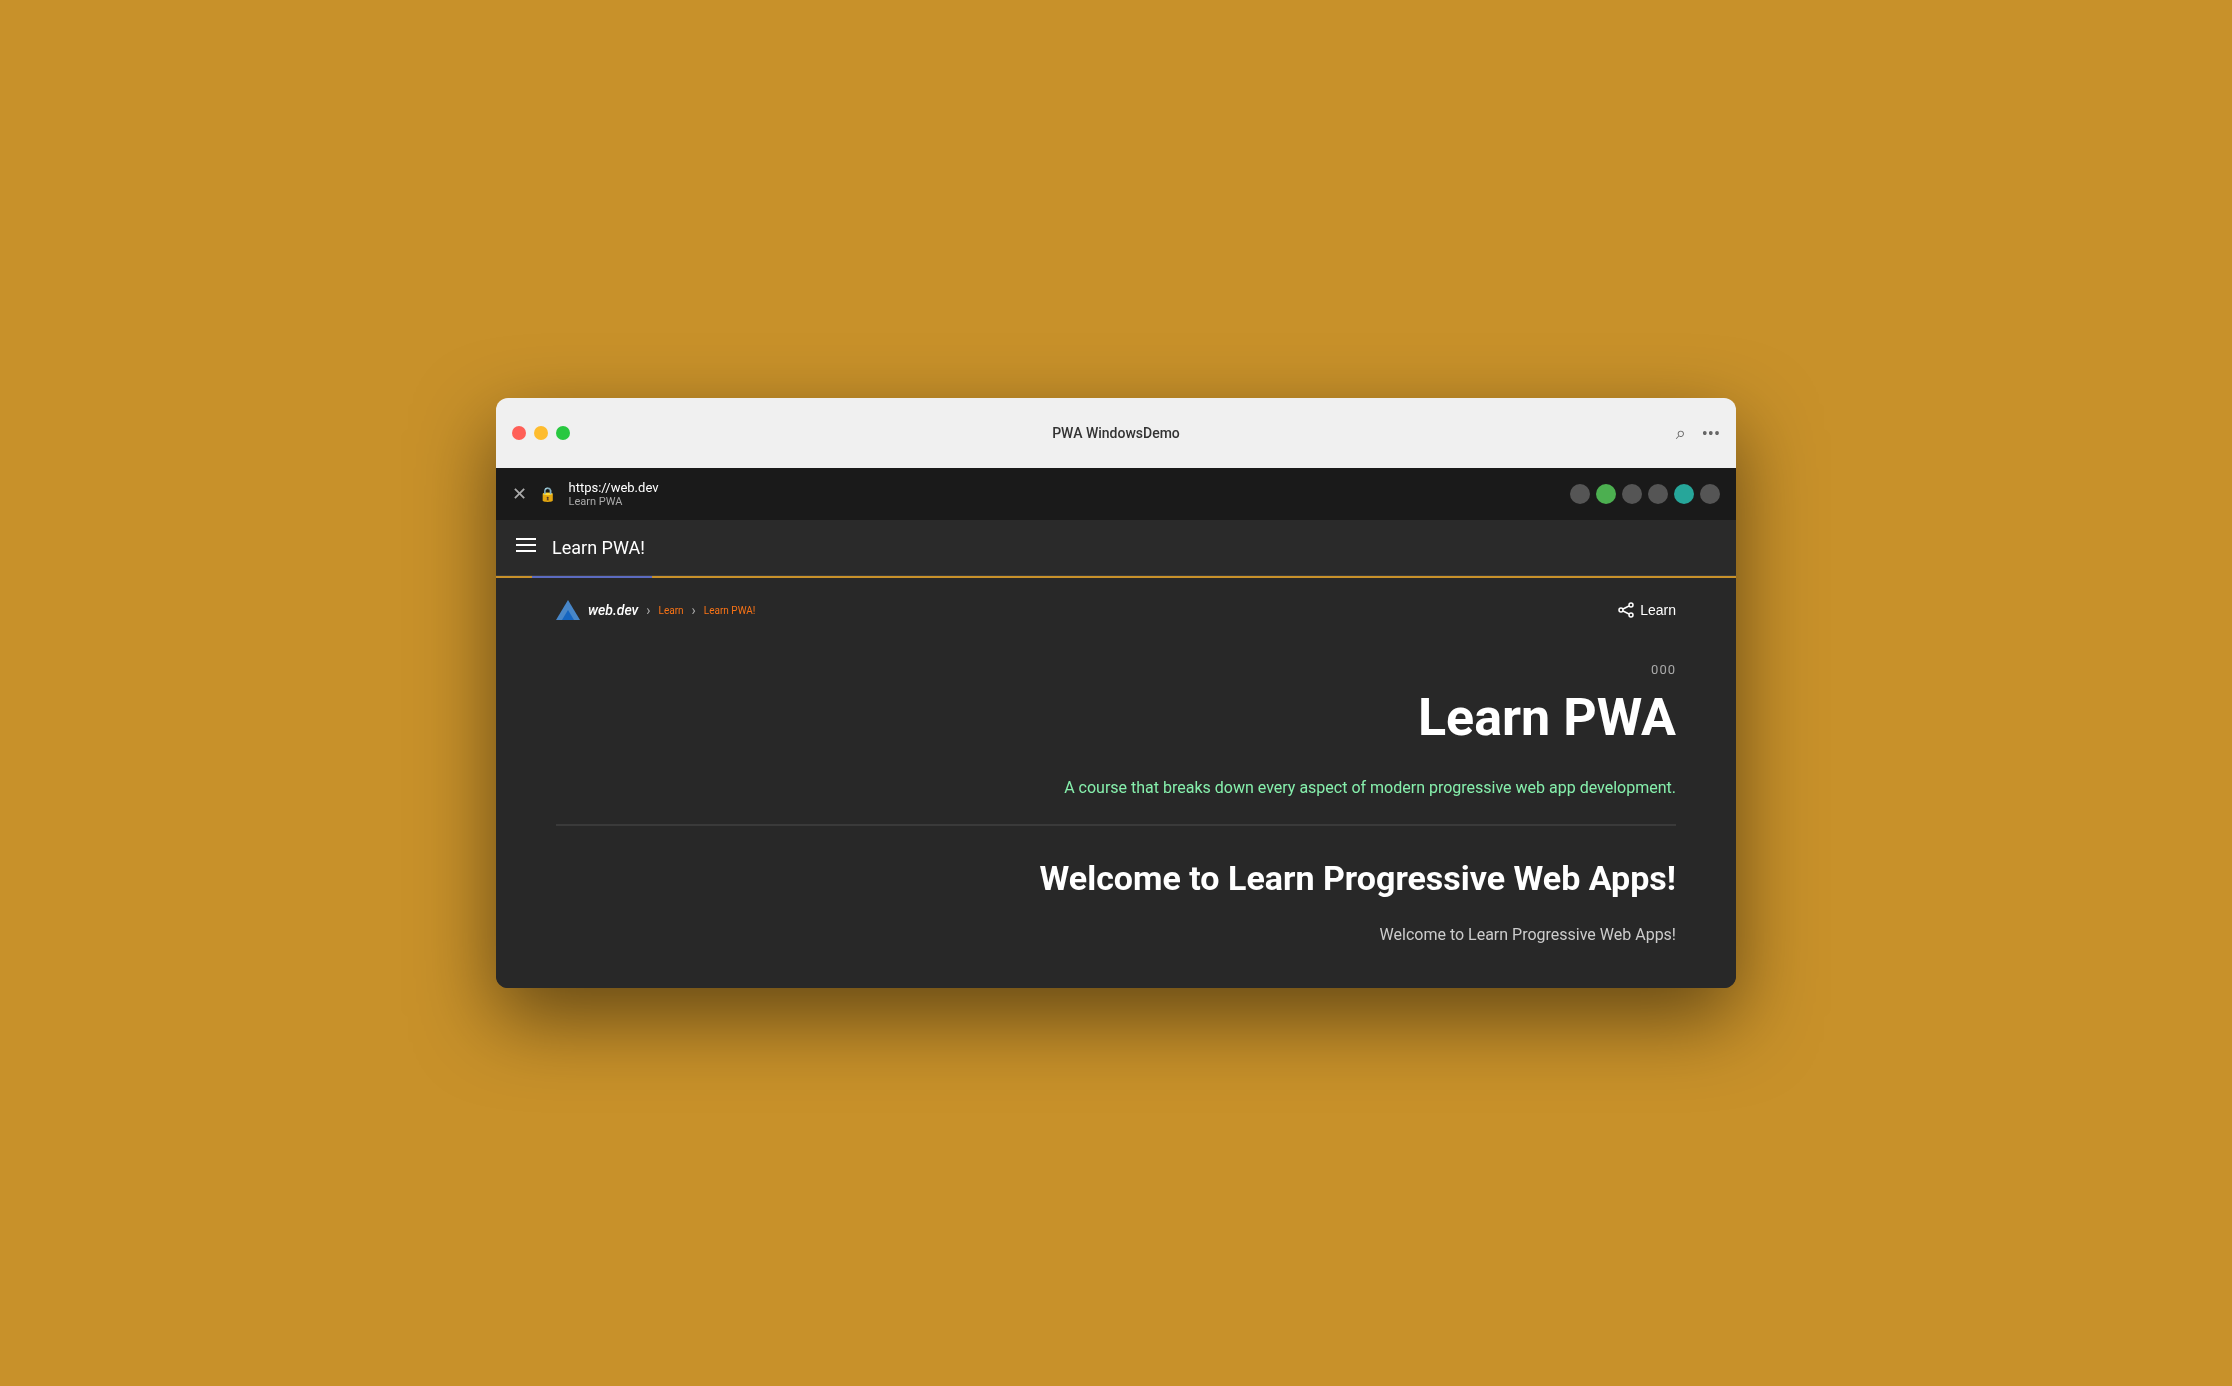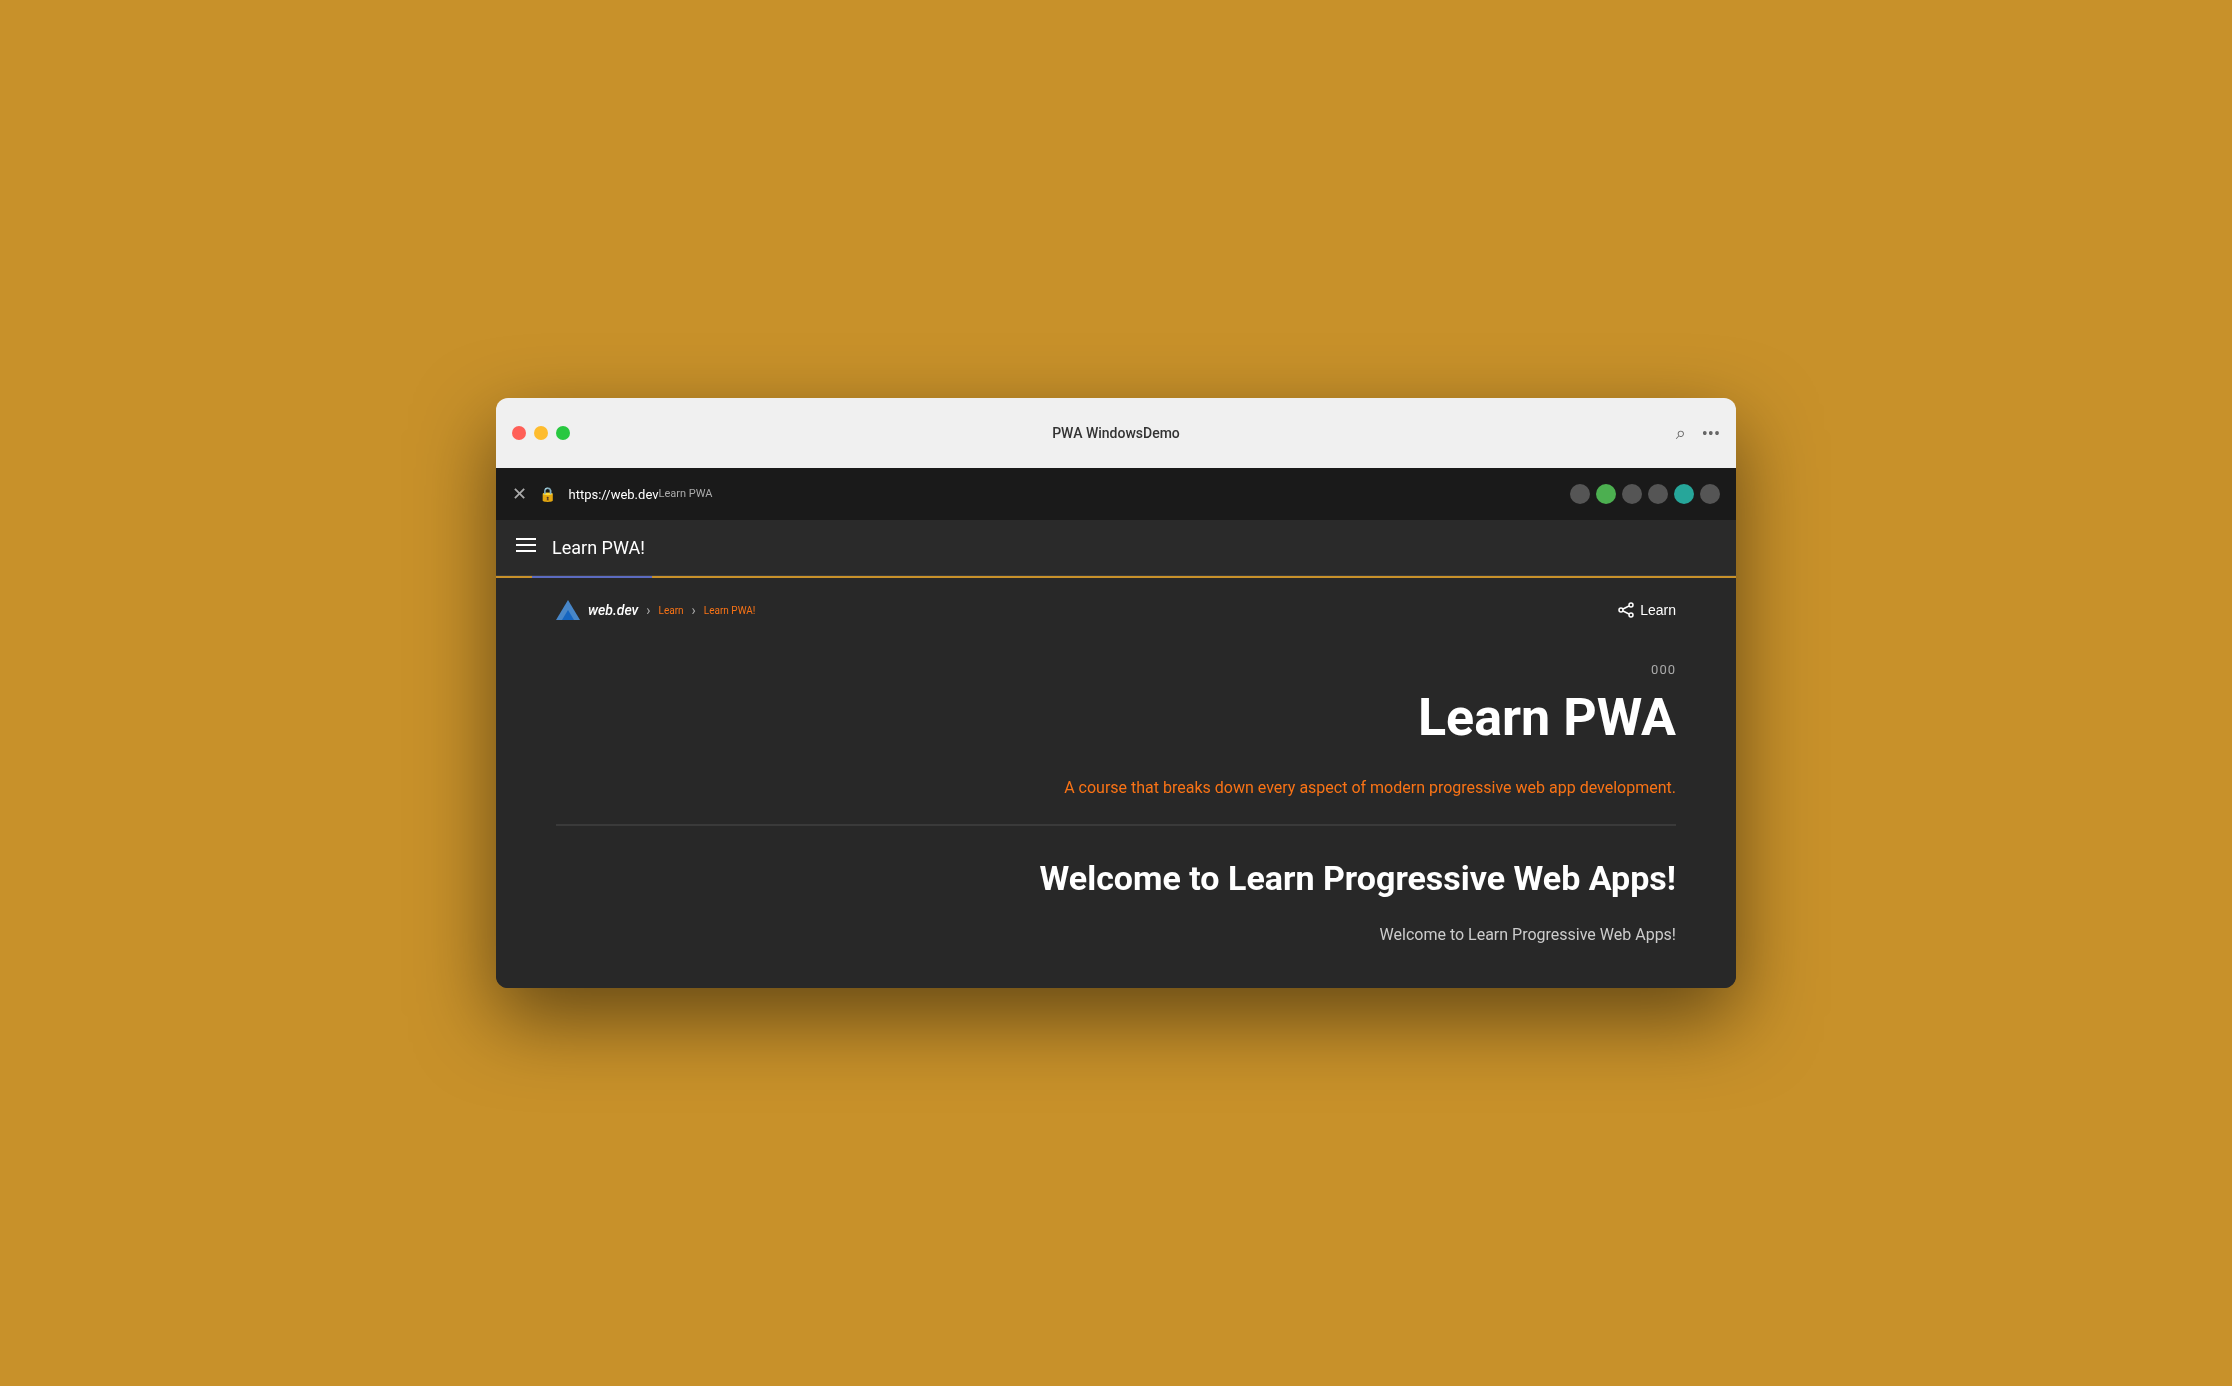--- a/index.html
+++ b/index.html
@@ -85,21 +85,21 @@
       line-height: 1;
     }
 
     .addressbar-lock {
       color: #aaa;
       font-size: 14px;
     }
 
     .addressbar-url {
       display: flex;
-      flex-direction: row;
+      flex-direction: column;
     }
 
     .addressbar-url .url {
       color: #fff;
       font-size: 13px;
     }
 
     .addressbar-url .page-name {
       color: #aaa;
       font-size: 11px;
@@ -231,21 +231,21 @@
 
     .course-title {
       color: #fff;
       font-size: 52px;
       font-weight: 700;
       margin-bottom: 28px;
       line-height: 1.1;
     }
 
     .course-description {
-      color: #f97316;
+      color: #86efac;
       font-size: 16px;
       line-height: 1.6;
       margin-bottom: 24px;
     }
 
     .divider {
       border: none;
       border-top: 1px solid #3a3a3a;
       margin-bottom: 0;
     }

